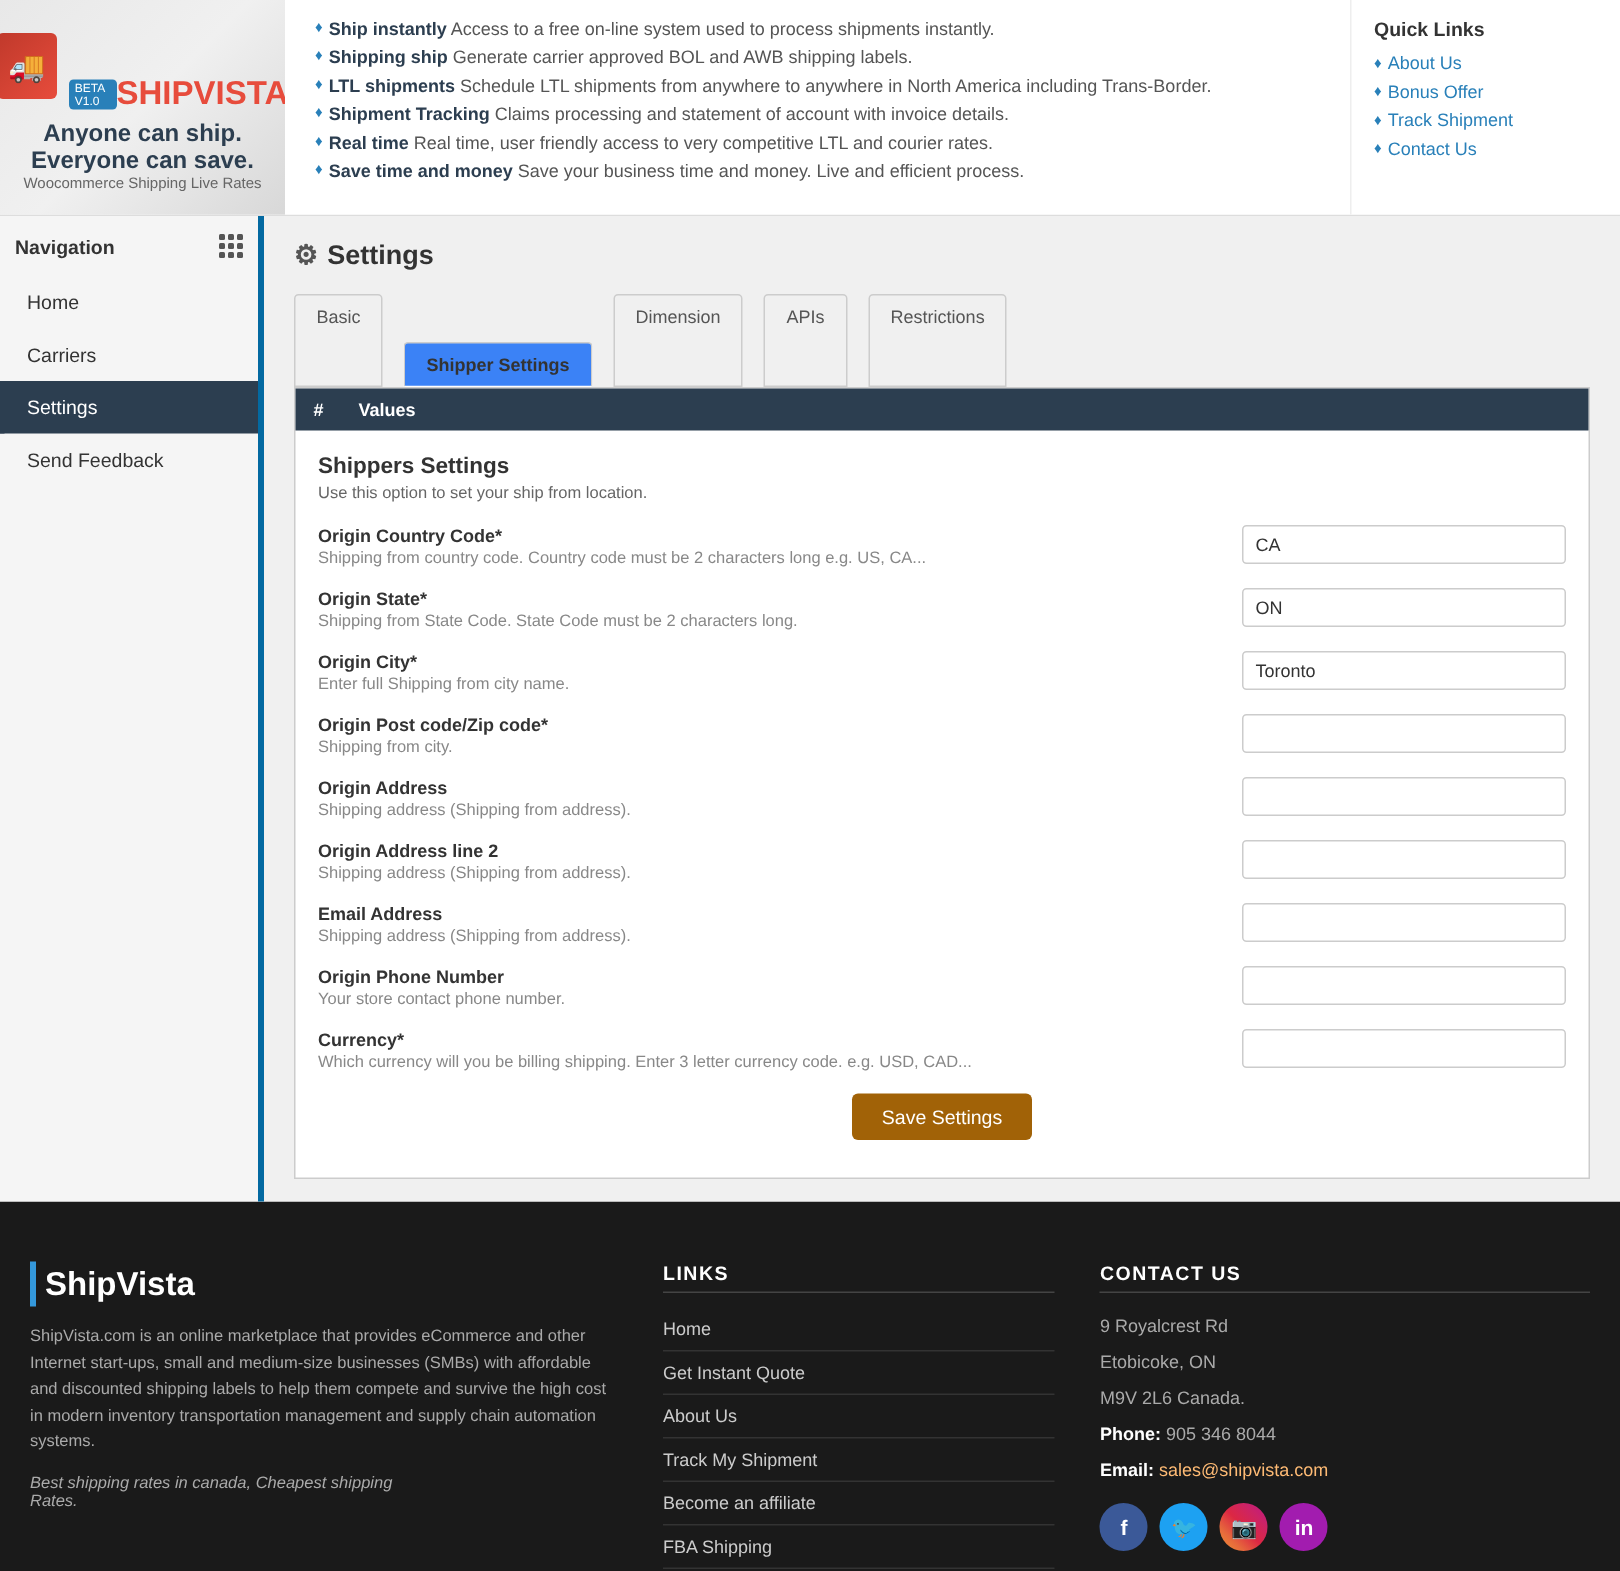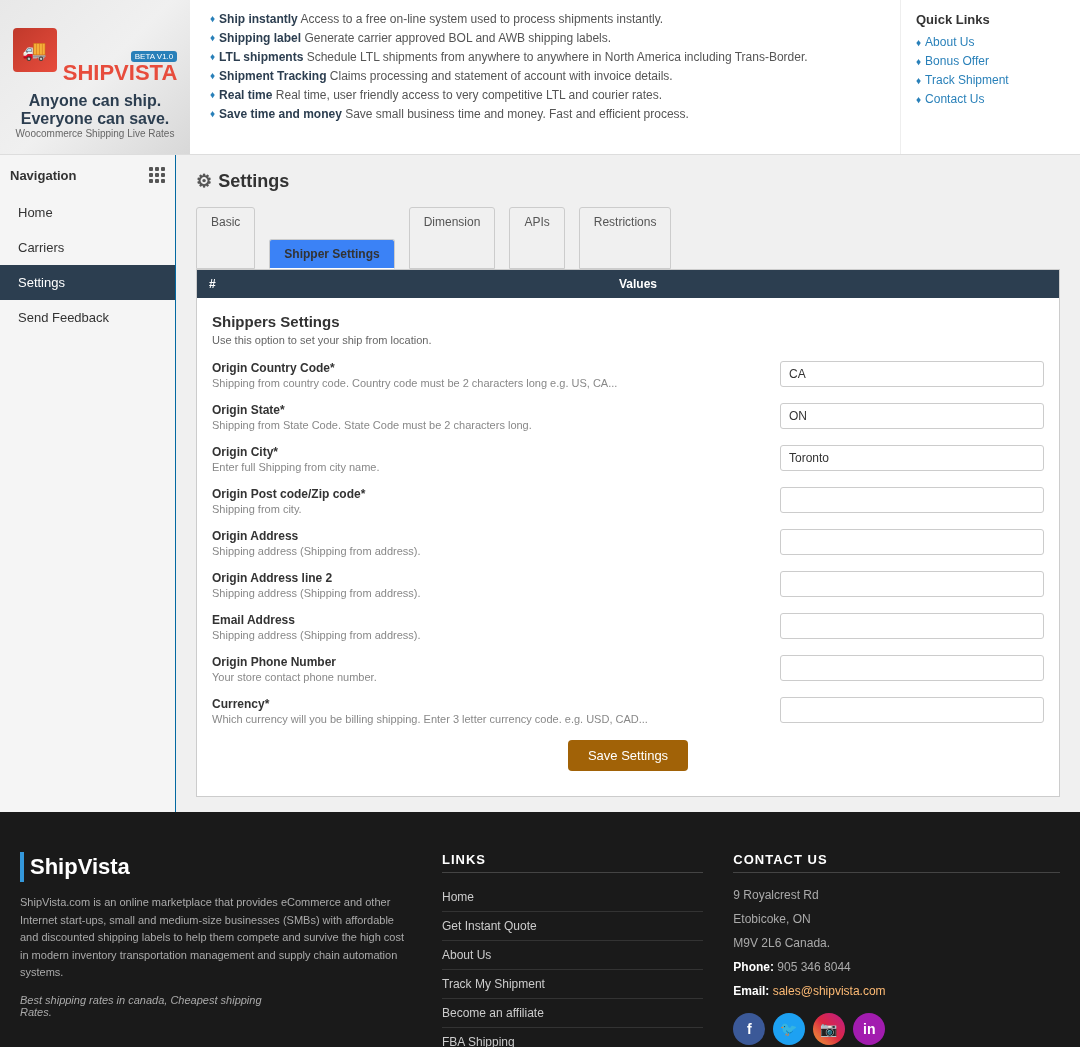--- a/index.html
+++ b/index.html
@@ -3,21 +3,21 @@
   <meta charset="utf-8">
   <style>
     * { box-sizing: border-box; margin: 0; padding: 0; }
     body { font-family: Arial, sans-serif; font-size: 13px; color: #333; background: #f5f5f5; }
 
     
     .header { display: flex; align-items: stretch; background: #fff; border-bottom: 1px solid #ddd; min-height: 130px; }
     .header-logo { width: 190px; background: linear-gradient(135deg, #e8e8e8 0%, #f0f0f0 50%, #d8d8d8 100%); display: flex; flex-direction: column; align-items: center; justify-content: center; padding: 15px; flex-shrink: 0; }
     .logo-img { display: flex; align-items: center; gap: 6px; }
     .logo-box { width: 44px; height: 44px; background: linear-gradient(135deg, #c0392b, #e74c3c); border-radius: 4px; display: flex; align-items: center; justify-content: center; color: white; font-size: 20px; }
-    .logo-text { display: flex; flex-direction: column; margin-top: 36px; }
+    .logo-text { display: flex; flex-direction: row; margin-top: 36px; }
     .logo-beta { font-size: 8px; background: #2980b9; color: white; padding: 1px 4px; border-radius: 3px; margin-left: 2px; align-self: flex-end; }
     .logo-name { font-size: 22px; font-weight: bold; color: #2c3e50; line-height: 1; }
     .logo-name span { color: #e74c3c; }
     .header-tagline { text-align: center; margin-top: 8px; }
     .header-tagline h2 { font-size: 16px; font-weight: bold; color: #2c3e50; }
     .header-tagline p { font-size: 10px; color: #666; }
 
     .header-features { flex: 1; padding: 12px 20px; background: #fff; }
     .feature-item { display: flex; align-items: flex-start; gap: 4px; margin-bottom: 5px; font-size: 12px; }
     .feature-diamond { color: #2980b9; font-size: 10px; margin-top: 1px; flex-shrink: 0; }
@@ -27,52 +27,52 @@
     .header-quicklinks { width: 180px; background: #fff; padding: 12px 15px; border-left: 1px solid #eee; flex-shrink: 0; }
     .quicklinks-title { font-weight: bold; font-size: 13px; color: #333; margin-bottom: 8px; }
     .quicklink-item { display: flex; align-items: center; gap: 4px; margin-bottom: 5px; font-size: 12px; }
     .quicklink-diamond { color: #2980b9; font-size: 10px; }
     .quicklink-item a { color: #2980b9; text-decoration: none; }
 
     
     .main-layout { display: flex; min-height: 550px; background: #f0f0f0; }
 
     
-    .sidebar { width: 176px; background: #f5f5f5; border-right: 1px solid #0369a1; flex-shrink: 0; }
+    .sidebar { width: 176px; background: #f5f5f5; border-right: 4px solid #0369a1; flex-shrink: 0; }
     .sidebar-nav-header { display: flex; align-items: center; justify-content: space-between; padding: 12px 10px; font-weight: bold; font-size: 13px; color: #333; }
     .grid-icon { display: grid; grid-template-columns: 1fr 1fr 1fr; gap: 2px; width: 16px; height: 16px; }
     .grid-dot { background: #555; border-radius: 1px; }
     .sidebar-item { padding: 10px 15px; cursor: pointer; font-size: 13px; color: #333; border-left: 3px solid transparent; }
     .sidebar-item.active { background: #2c3e50; color: white; border-left-color: #2c3e50; }
 
     
     .content { flex: 1; padding: 15px 20px; background: #f0f0f0; }
     .page-title { display: flex; align-items: center; gap: 6px; font-size: 18px; font-weight: bold; color: #333; margin-bottom: 15px; }
     .gear-icon { color: #555; }
 
     
     .tabs { display: flex; gap: 12px; margin-bottom: 0; border-bottom: none; }
     .tab { padding: 7px 14px; font-size: 12px; cursor: pointer; color: #555; border: 1px solid #ccc; background: #f0f0f0; margin-right: 2px; border-radius: 3px 3px 0 0; }
     .tab.active { background: #3b82f6; color: #333; border-bottom-color: #fff; font-weight: bold; margin-top: 32px; }
 
     
     .settings-panel { background: #fff; border: 1px solid #ccc; padding: 0; }
     .settings-table-header { display: flex; background: #2c3e50; color: white; padding: 7px 12px; font-size: 12px; font-weight: bold; }
     .col-hash { width: 30px; }
-    .col-values { flex: 1; text-align: center; padding-right: 10px; }
+    .col-values { flex: 1; text-align: left; padding-right: 10px; }
 
     .settings-body { padding: 15px 15px; }
     .settings-section-title { font-size: 15px; font-weight: bold; color: #333; margin-bottom: 4px; }
     .settings-section-desc { font-size: 11px; color: #666; margin-bottom: 15px; }
 
     .field-row { display: flex; align-items: flex-start; margin-bottom: 14px; }
     .field-label-col { flex: 1; padding-right: 20px; }
     .field-label { font-size: 12px; font-weight: bold; color: #333; }
     .field-hint { font-size: 11px; color: #888; margin-top: 2px; }
-    .field-input-col { width: 264px; }
+    .field-input-col { width: 216px; }
     .field-input { width: 100%; padding: 5px 8px; border: 1px solid #ccc; border-radius: 3px; font-size: 12px; color: #333; background: #fff; }
 
     .save-btn-row { display: flex; justify-content: center; margin-top: 15px; padding-bottom: 10px; }
     .save-button { background: #a16207; color: white; border: none; padding: 8px 20px; border-radius: 4px; font-size: 13px; cursor: pointer; }
 
     
     .footer { background: #1a1a1a; color: #ccc; padding: 40px 20px 20px; }
     .footer-top { display: flex; max-width: 1080px; margin: 0 auto; gap: 30px; padding-bottom: 20px; }
     .footer-brand { flex: 1.2; }
     .footer-logo { display: flex; align-items: center; gap: 6px; margin-bottom: 12px; }
@@ -119,37 +119,37 @@
     </div>
   </div>
 
   <div class="header-features">
     <div class="feature-item">
       <span class="feature-diamond">♦</span>
       <span><span class="feature-title">Ship instantly</span> <span class="feature-desc">Access to a free on-line system used to process shipments instantly.</span></span>
     </div>
     <div class="feature-item">
       <span class="feature-diamond">♦</span>
-      <span><span class="feature-title">Shipping label</span> <span class="feature-desc">Generate carrier approved BOL and AWB shipping labels.</span></span>
+      <span><span class="feature-title">Shipping ship</span> <span class="feature-desc">Generate carrier approved BOL and AWB shipping labels.</span></span>
     </div>
     <div class="feature-item">
       <span class="feature-diamond">♦</span>
       <span><span class="feature-title">LTL shipments</span> <span class="feature-desc">Schedule LTL shipments from anywhere to anywhere in North America including Trans-Border.</span></span>
     </div>
     <div class="feature-item">
       <span class="feature-diamond">♦</span>
       <span><span class="feature-title">Shipment Tracking</span> <span class="feature-desc">Claims processing and statement of account with invoice details.</span></span>
     </div>
     <div class="feature-item">
       <span class="feature-diamond">♦</span>
       <span><span class="feature-title">Real time</span> <span class="feature-desc">Real time, user friendly access to very competitive LTL and courier rates.</span></span>
     </div>
     <div class="feature-item">
       <span class="feature-diamond">♦</span>
-      <span><span class="feature-title">Save time and money</span> <span class="feature-desc">Save small business time and money. Fast and efficient process.</span></span>
+      <span><span class="feature-title">Save time and money</span> <span class="feature-desc">Save your business time and money. Live and efficient process.</span></span>
     </div>
   </div>
 
   <div class="header-quicklinks">
     <div class="quicklinks-title">Quick Links</div>
     <div class="quicklink-item">
       <span class="quicklink-diamond">♦</span>
       <a href="#">About Us</a>
     </div>
     <div class="quicklink-item">

